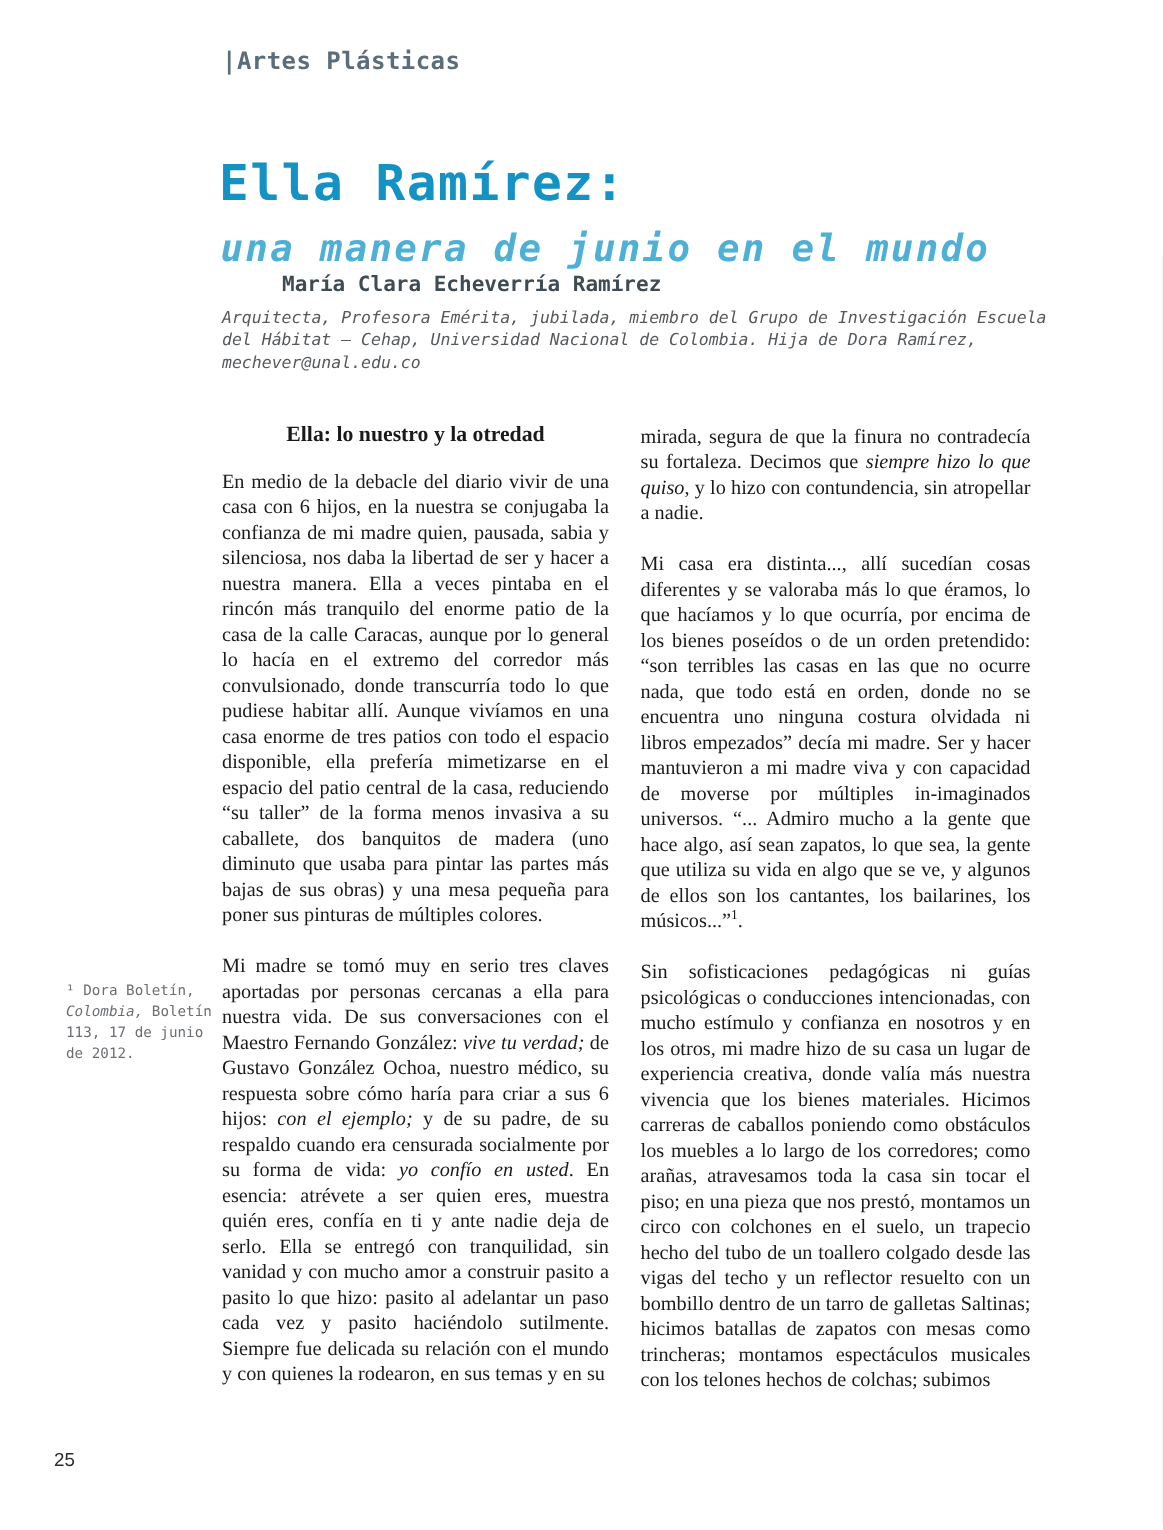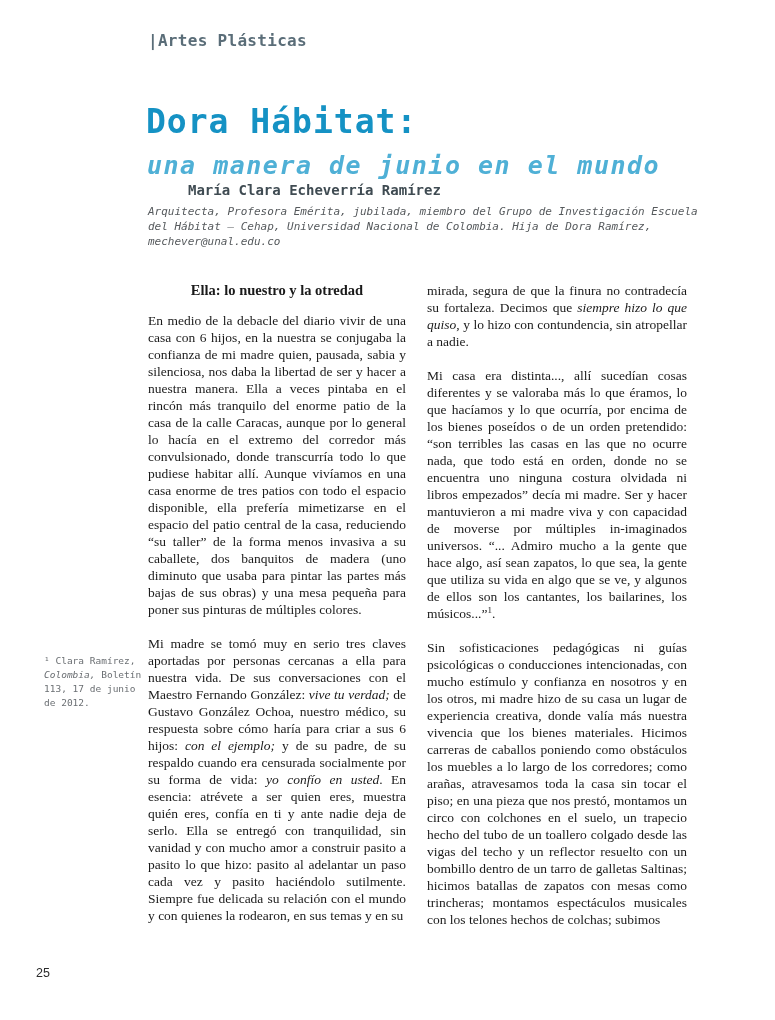--- a/index.html
+++ b/index.html
@@ -115,38 +115,38 @@
     color: #2b2b2b;
   }
 </style>
 </head>
 <body>
 
 <div class="page">
 
   <div class="kicker">|Artes Plásticas</div>
 
-  <h1 class="title">Dora Hábitat:</h1>
+  <h1 class="title">Ella Ramírez:</h1>
 
   <h2 class="subtitle">una manera de junio en el mundo</h2>
 
   <div class="author">María Clara Echeverría Ramírez</div>
 
   <div class="affiliation">Arquitecta, Profesora Emérita, jubilada, miembro del Grupo de Investigación Escuela del Hábitat – Cehap, Universidad Nacional de Colombia. Hija de Dora Ramírez, mechever@unal.edu.co</div>
 
   <div class="columns">
     <div class="col">
       <div class="section-heading">Ella: lo nuestro y la otredad</div>
     <p><span>En medio de la debacle del diario vivir de una casa con 6 hijos, en la nuestra se conjugaba la confianza de mi madre quien, pausada, sabia y silenciosa, nos daba la libertad de ser y hacer a nuestra manera. Ella a veces pintaba en el rincón más tranquilo del enorme patio de la casa de la calle Caracas, aunque por lo general lo hacía en el extremo del corredor más convulsionado, donde transcurría todo lo que pudiese habitar allí. Aunque vivíamos en una casa enorme de tres patios con todo el espacio disponible, ella prefería mimetizarse en el espacio del patio central de la casa, reduciendo “su taller” de la forma menos invasiva a su caballete, dos banquitos de madera (uno diminuto que usaba para pintar las partes más bajas de sus obras) y una mesa pequeña para poner sus pinturas de múltiples colores.</span></p>
         <p><span>Mi madre se tomó muy en serio tres claves aportadas por personas cercanas a ella para nuestra vida. De sus conversaciones con el Maestro Fernando González: </span><span style="font-style: italic;">vive tu verdad;</span><span> de Gustavo González Ochoa, nuestro médico, su respuesta sobre cómo haría para criar a sus 6 hijos: </span><span style="font-style: italic;">con el ejemplo;</span><span> y de su padre, de su respaldo cuando era censurada socialmente por su forma de vida: </span><span style="font-style: italic;">yo confío en usted</span><span>. En esencia: atrévete a ser quien eres, muestra quién eres, confía en ti y ante nadie deja de serlo. Ella se entregó con tranquilidad, sin vanidad y con mucho amor a construir pasito a pasito lo que hizo: pasito al adelantar un paso cada vez y pasito haciéndolo sutilmente. Siempre fue delicada su relación con el mundo y con quienes la rodearon, en sus temas y en su</span></p>
       </div>
     <div class="col col-right">
         <p><span>mirada, segura de que la finura no contradecía su fortaleza. Decimos que </span><span style="font-style: italic;">siempre hizo lo que quiso</span><span>, y lo hizo con contundencia, sin atropellar a nadie.</span></p>
         <p><span>Mi casa era distinta..., allí sucedían cosas diferentes y se valoraba más lo que éramos, lo que hacíamos y lo que ocurría, por encima de los bienes poseídos o de un orden pretendido: “son terribles las casas en las que no ocurre nada, que todo está en orden, donde no se encuentra uno ninguna costura olvidada ni libros empezados” decía mi madre. Ser y hacer mantuvieron a mi madre viva y con capacidad de moverse por múltiples in-imaginados universos. “... Admiro mucho a la gente que hace algo, así sean zapatos, lo que sea, la gente que utiliza su vida en algo que se ve, y algunos de ellos son los cantantes, los bailarines, los músicos...”</span><sup>1</sup><span>.</span></p>
         <p><span>Sin sofisticaciones pedagógicas ni guías psicológicas o conducciones intencionadas, con mucho estímulo y confianza en nosotros y en los otros, mi madre hizo de su casa un lugar de experiencia creativa, donde valía más nuestra vivencia que los bienes materiales. Hicimos carreras de caballos poniendo como obstáculos los muebles a lo largo de los corredores; como arañas, atravesamos toda la casa sin tocar el piso; en una pieza que nos prestó, montamos un circo con colchones en el suelo, un trapecio hecho del tubo de un toallero colgado desde las vigas del techo y un reflector resuelto con un bombillo dentro de un tarro de galletas Saltinas; hicimos batallas de zapatos con mesas como trincheras; montamos espectáculos musicales con los telones hechos de colchas; subimos</span></p>
       </div>
   </div>
 
-  <div class="footnote"><span>¹ Clara Ramírez, </span><span style="font-style: italic;">Colombia,</span><span> Boletín 113, 17 de junio de 2012.</span></div>
+  <div class="footnote"><span>¹ Dora Boletín, </span><span style="font-style: italic;">Colombia,</span><span> Boletín 113, 17 de junio de 2012.</span></div>
 
   <div class="page-number">25</div>
 
 </div>
 
 </body></html>

